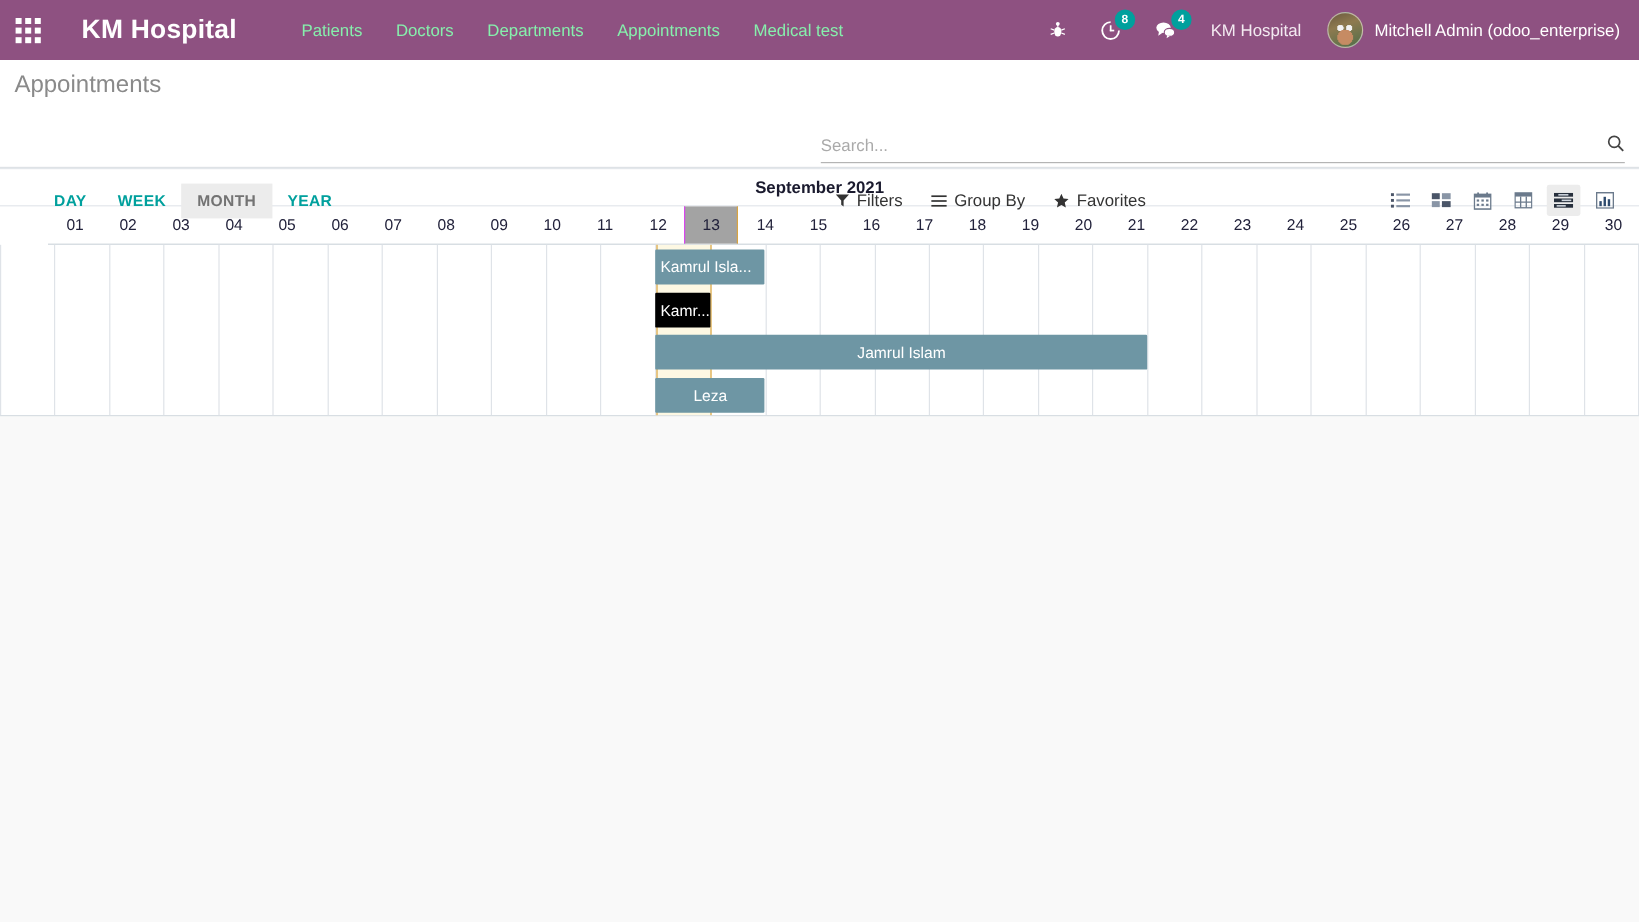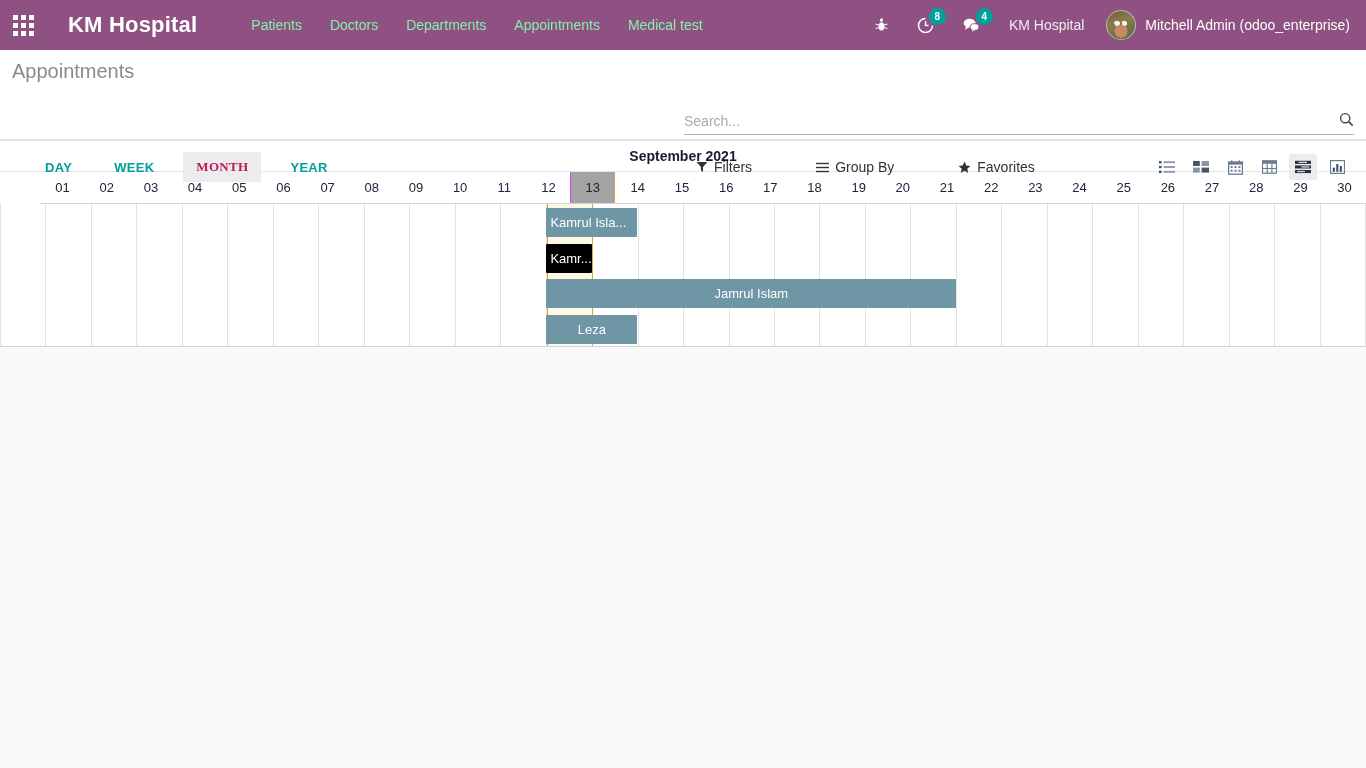--- a/index.html
+++ b/index.html
@@ -150,40 +150,39 @@
     height: 31px;
     padding: 0 14px;
     font-size: 13px;
     font-weight: bold;
     letter-spacing: .3px;
     cursor: pointer;
     font-family: "Liberation Sans", sans-serif;
   }
   .btn.arrow { padding: 0 12px; font-size: 15px; }
   .spacer-sm { width: 10px; }
-  .scale-group { display: flex; align-items: center; margin-left: 20px; gap: 16px; }
+  .scale-group { display: flex; align-items: flex-start; margin-left: 20px; gap: 0; }
   .scale-btn {
     background: transparent;
     border: none;
     color: #00A09D;
     font-size: 13px;
     font-weight: bold;
     letter-spacing: .3px;
     padding: 7px 13px;
     cursor: pointer;
     font-family: "Liberation Sans", sans-serif;
   }
-  .scale-btn.active { background: #ececec; color: #be185d; font-family: Liberation Serif, serif; }
+  .scale-btn.active { background: #ececec; color: #737373; }
 
   .cp-filters {
     display: flex; align-items: center;
     margin-left: 0;
     position: absolute;
     left: 672px;
-    gap: 40px;
   }
   .filter-btn {
     display: flex; align-items: center; gap: 6px;
     font-size: 14px; color: #333;
     padding: 6px 12px;
     cursor: pointer;
     white-space: nowrap;
   }
 
   .view-switcher {

